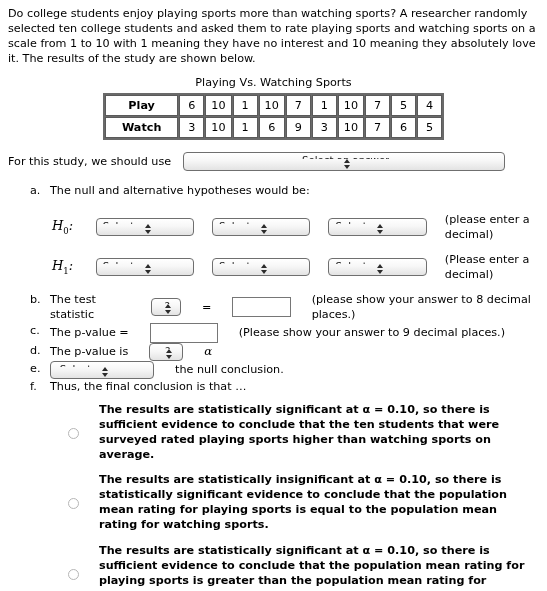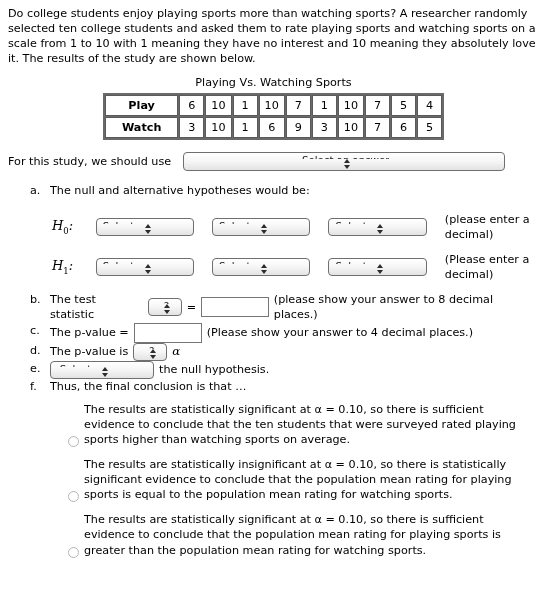--- a/index.html
+++ b/index.html
@@ -99,21 +99,21 @@
   }
   .item-a   { margin-top: 0; }
   .item-b   { margin-top: 16px; }
   .item-c   { margin-top: 8px; }
   .item-d   { margin-top: 8px; }
   .item-e   { margin-top: 7px; }
   .item-f   { margin-top: 7px; }
   .inline-row {
     display: flex;
     align-items: center;
-    gap: 5px;
+    gap: 21px;
     flex-wrap: nowrap;
   }
   
   .hyp-block {
     margin: 14px 0 0 0;
     padding-left: 2px;
   }
   .hyp-row {
     display: flex;
     align-items: center;
@@ -184,23 +184,24 @@
   .txtbox.w-b { width: 68px; }
   .txtbox.w-c { width: 68px; }
 
   
   .radios {
     margin: 8px 0 0 0;
     padding: 0 0 0 18px;
   }
   .radio-row {
     display: flex;
-    align-items: flex-end;
-    gap: 5px;
+    align-items: center;
+    gap: 20px;
     margin-bottom: 10px;
+    font-weight: bold;
   }
   .radio {
     flex: 0 0 auto;
     width: 9px;
     height: 9px;
     border-radius: 50%;
     border: 1px solid #b6b6b6;
     background: #ffffff;
     margin-top: 3px;
     cursor: pointer;
@@ -336,21 +337,21 @@
         <span>=</span>
         <span class="txtbox w-b"></span>
         <span>(please show your answer to 8 decimal places.)</span>
       </span>
     </li>
 
     <li class="item-c">
       <span class="inline-row">
         <span>The p-value =</span>
         <span class="txtbox w-c"></span>
-        <span>(Please show your answer to 4 decimal places.)</span>
+        <span>(Please show your answer to 9 decimal places.)</span>
       </span>
     </li>
 
     <li class="item-d">
       <span class="inline-row">
         <span>The p-value is</span>
         <span class="sel tiny">
           <span class="sel-text">?</span>
           <span class="stepper">
               <span class="up"></span>
@@ -363,21 +364,21 @@
 
     <li class="item-e">
       <span class="inline-row">
         <span class="sel answer2">
           <span class="sel-text">Select an answer</span>
           <span class="stepper">
               <span class="up"></span>
               <span class="down"></span>
             </span>
         </span>
-        <span>the null hypothesis.</span>
+        <span>the null conclusion.</span>
       </span>
     </li>
 
     <li class="item-f">
       <span>Thus, the final conclusion is that …</span>
 
       <div class="radios">
         <div class="radio-row">
           <span class="radio"></span>
           <span class="radio-label">The results are statistically significant at α = 0.10, so there is sufficient evidence to conclude that the ten students that were surveyed rated playing sports higher than watching sports on average.</span>

